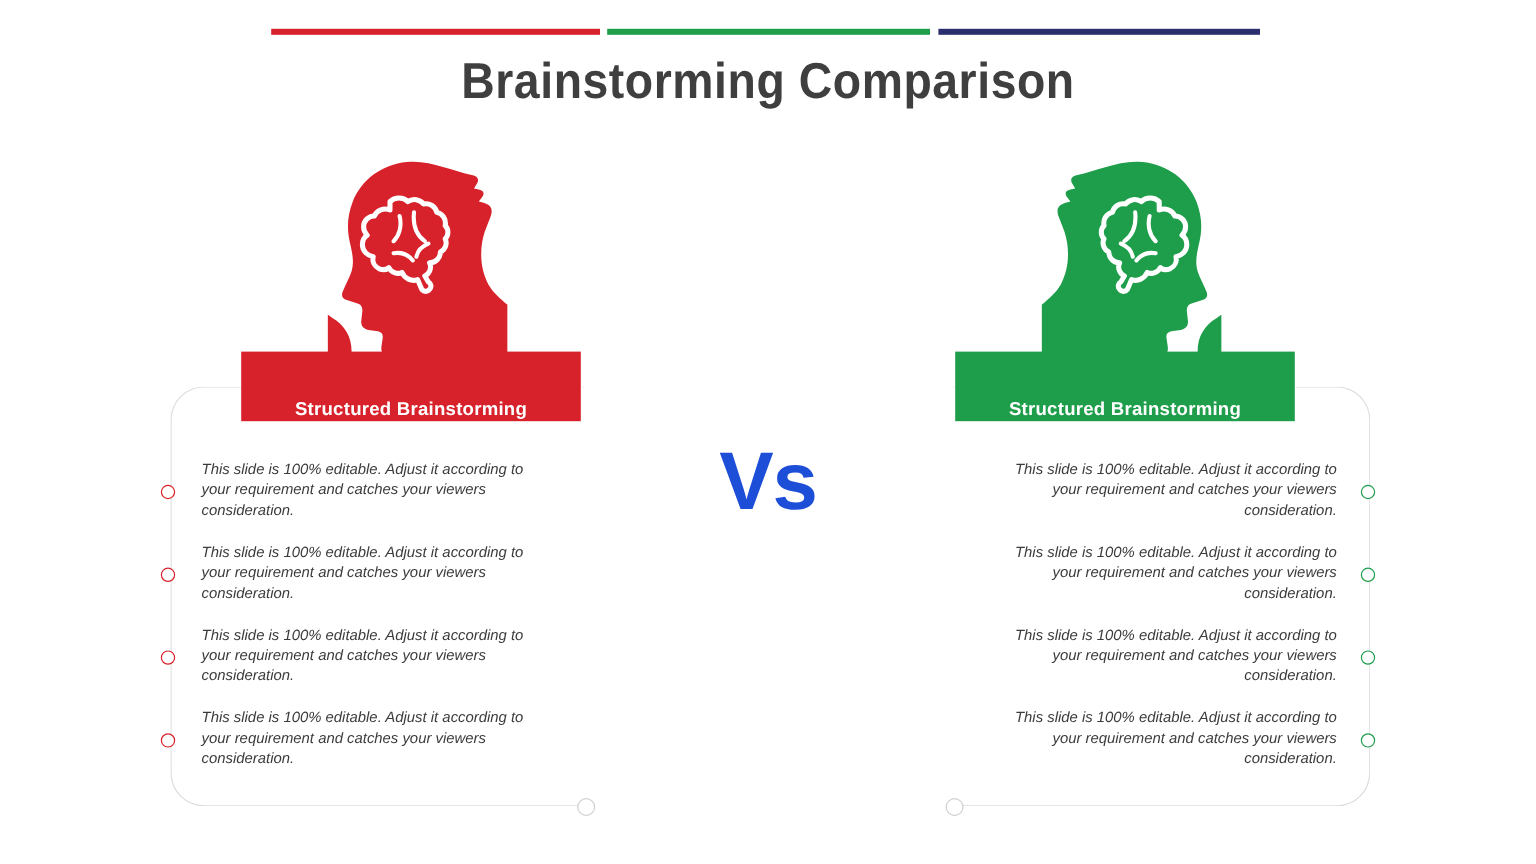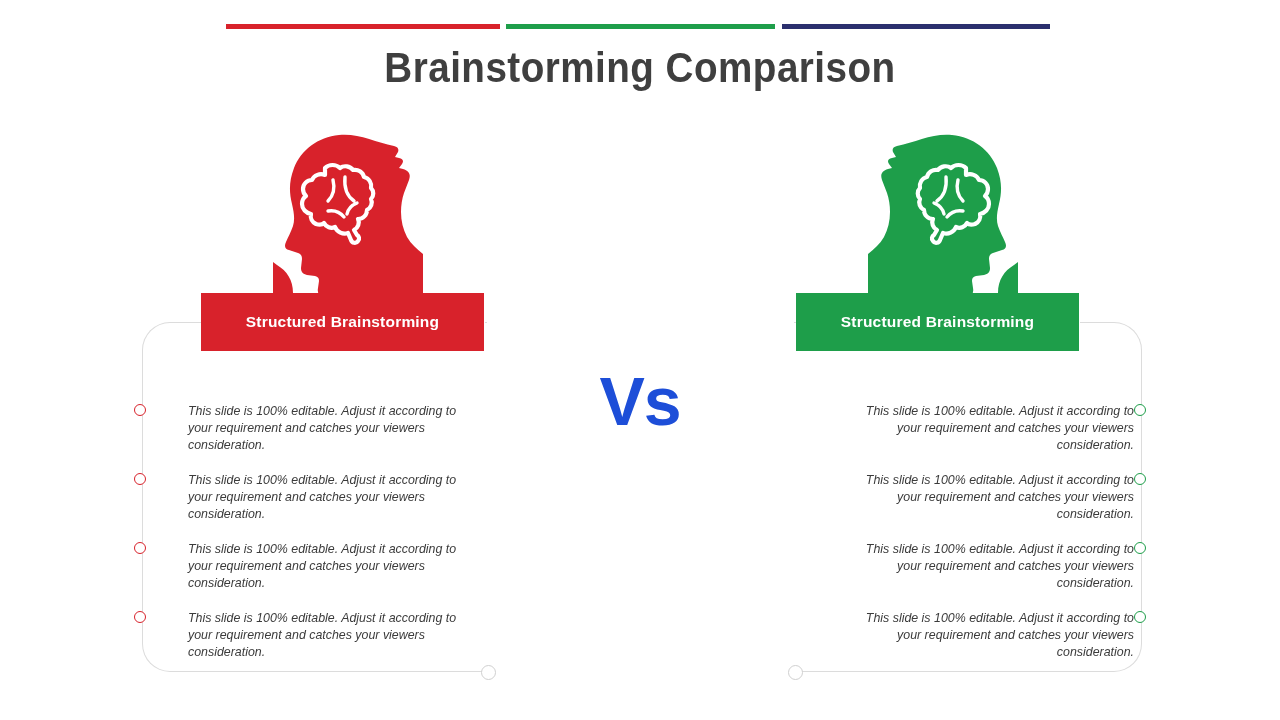--- a/index.html
+++ b/index.html
@@ -57,21 +57,21 @@
   }
   .head-left  { left: 273px; top: 133px; }
   .head-right { left: 868px; top: 133px; transform: scaleX(-1); }
 
   
   .banner {
     position: absolute;
     top: 293px;
     height: 58px;
     display: flex;
-    align-items: center;
+    align-items: flex-end;
     justify-content: center;
     color: #ffffff;
     font-size: 15.5px;
     font-weight: bold;
     letter-spacing: 0.2px;
     z-index: 5;
   }
   .banner-left  { left: 201px; width: 283px; background: #D8222B; }
   .banner-right { left: 796px; width: 283px; background: #1E9E4A; }
 
@@ -142,23 +142,22 @@
   .bullet-dot.red   { border: 1.3px solid #D8222B; }
   .bullet-dot.green { border: 1.3px solid #1E9E4A; }
   .bd0 { top: 6px; }
   .bd1 { top: 75px; }
   .bd2 { top: 144px; }
   .bd3 { top: 213px; }
 
   
   .text-col {
     position: absolute;
-    top: 403px;
+    top: 383px;
     width: 280px;
-    margin-left: 20px;
   }
   .text-col-left  { left: 168px; text-align: left; }
   .text-col-right { left: 834px; text-align: right; }
   .body-item {
     font-family: "Liberation Sans", sans-serif;
     font-style: italic;
     font-size: 12.4px;
     line-height: 17.2px;
     color: #3B3B3B;
     height: 69px;

